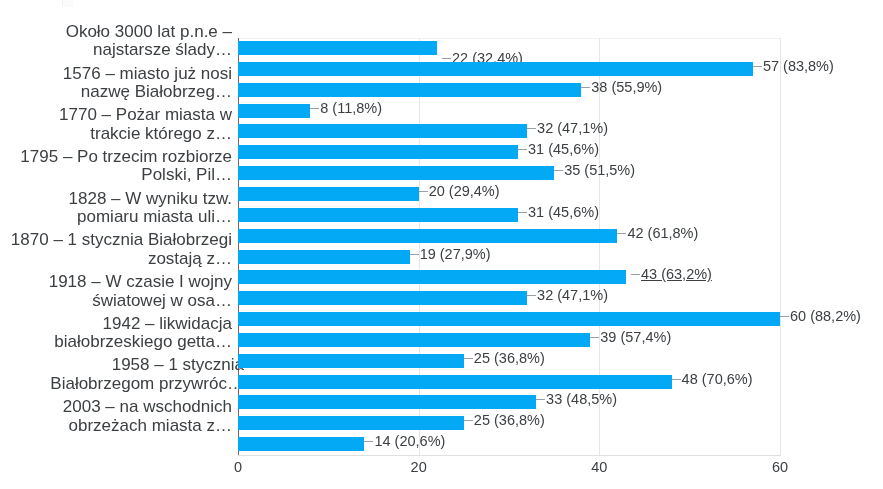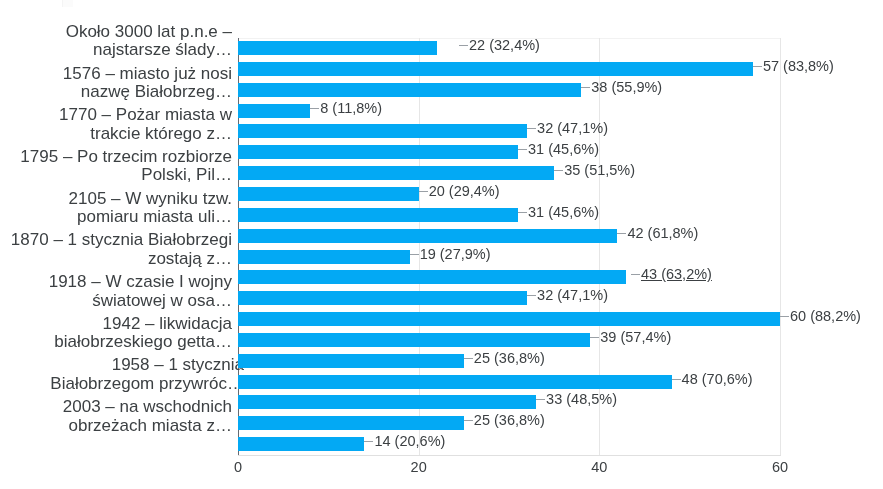--- a/index.html
+++ b/index.html
@@ -119,37 +119,37 @@
 
   <div id="category-labels">
       <div class="cat-label" style="top: 22.85px; left: 0px; width: 236px;">Około 3000 lat p.n.e –
 najstarsze ślady…</div>
       <div class="cat-label" style="top: 64.55px; left: 0px; width: 236px;">1576 – miasto już nosi
 nazwę Białobrzeg…</div>
       <div class="cat-label" style="top: 106.25px; left: 0px; width: 236px;">1770 – Pożar miasta w
 trakcie którego z…</div>
       <div class="cat-label" style="top: 147.95px; left: 0px; width: 236px;">1795 – Po trzecim rozbiorze
 Polski, Pil…</div>
-      <div class="cat-label" style="top: 189.65px; left: 0px; width: 236px;">2105 – W wyniku tzw.
+      <div class="cat-label" style="top: 189.65px; left: 0px; width: 236px;">1828 – W wyniku tzw.
 pomiaru miasta uli…</div>
       <div class="cat-label" style="top: 231.35px; left: 0px; width: 236px;">1870 – 1 stycznia Białobrzegi
 zostają z…</div>
       <div class="cat-label" style="top: 273.05px; left: 0px; width: 236px;">1918 – W czasie I wojny
 światowej w osa…</div>
       <div class="cat-label" style="top: 314.75px; left: 0px; width: 236px;">1942 – likwidacja
 białobrzeskiego getta…</div>
       <div class="cat-label" style="top: 356.45px; left: 12px; width: 236px;">1958 – 1 stycznia
 Białobrzegom przywróc…</div>
       <div class="cat-label" style="top: 398.15px; left: 0px; width: 236px;">2003 – na wschodnich
 obrzeżach miasta z…</div>
     </div>
   <div id="bars">
       <div class="bar-row" style="top: 38px; width: 883px;">
         <div class="bar" style="left: 238px; width: 198.733px; background: rgb(3, 169, 244);"></div>
-        <div class="bar-label" style="left: 459px;"><span class="leader"></span><span>22 (32,4%)</span></div>
+        <div class="bar-label" style="left: 442px; margin-top: 13px;"><span class="leader"></span><span>22 (32,4%)</span></div>
       </div>
       <div class="bar-row" style="top: 58.85px; width: 883px;">
         <div class="bar" style="left: 238px; width: 514.9px; background: rgb(3, 169, 244);"></div>
         <div class="bar-label" style="left: 752.9px;"><span class="leader"></span><span>57 (83,8%)</span></div>
       </div>
       <div class="bar-row" style="top: 79.7px; width: 883px;">
         <div class="bar" style="left: 238px; width: 343.267px; background: rgb(3, 169, 244);"></div>
         <div class="bar-label" style="left: 581.267px;"><span class="leader"></span><span>38 (55,9%)</span></div>
       </div>
       <div class="bar-row" style="top: 100.55px; width: 883px;">

